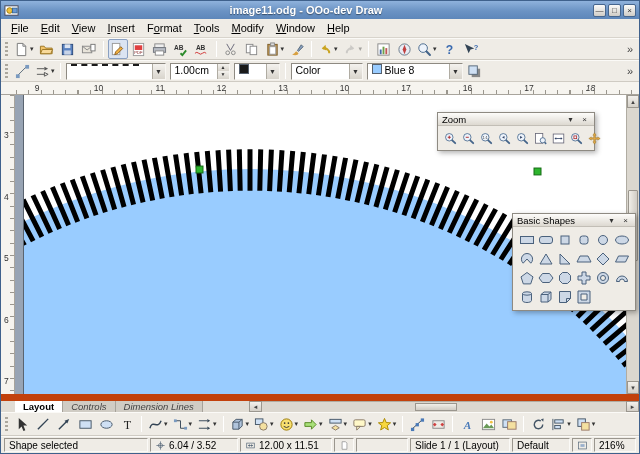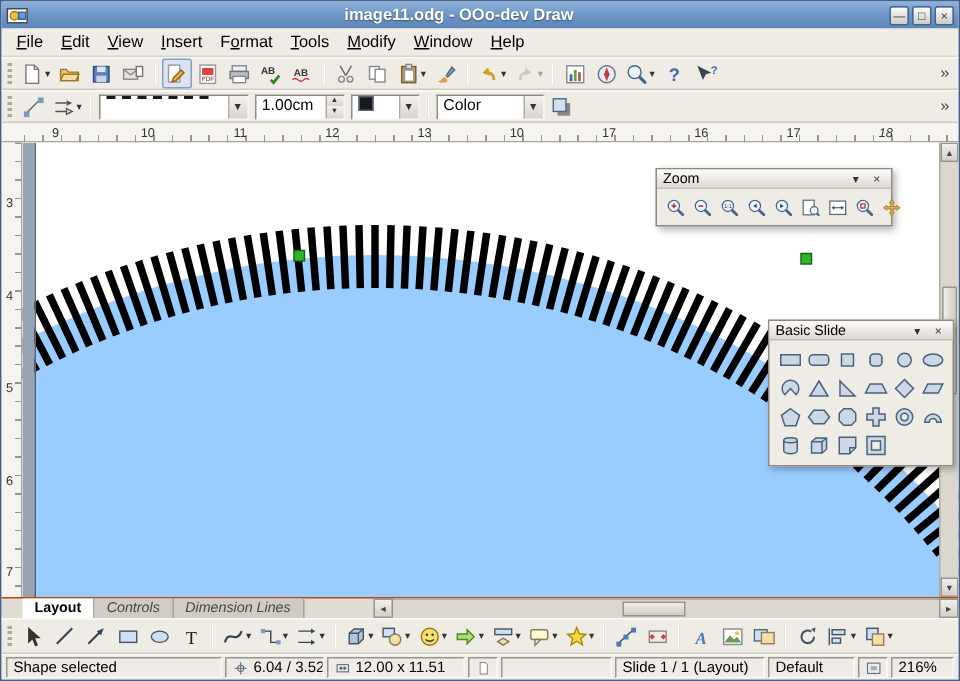--- a/index.html
+++ b/index.html
@@ -56,21 +56,21 @@
   .shapes-palette{left:497px;top:118px;width:124px;}
   .shapes-grid{display:grid;grid-template-columns:repeat(6,18px);padding:4px;gap:1px;justify-content:center;}
   .shape-cell{width:18px;height:18px;display:flex;align-items:center;justify-content:center;border:1px solid transparent;}
   .shape-cell .ic{width:16px;height:16px;}
   
   .vscroll{position:absolute;right:0;top:0;bottom:0;width:13px;background:#dbd7cf;border-left:1px solid #b0aca2;display:flex;flex-direction:column;z-index:1;}
   .scroll-btn{flex:0 0 13px;font-size:7px;display:flex;align-items:center;justify-content:center;background:linear-gradient(#f2f0ec,#d4d0c8);border:1px solid #9a968e;color:#444;}
   .vscroll-track{flex:1;position:relative;}
   .vscroll-thumb{position:absolute;left:1px;right:1px;height:26%;background:linear-gradient(90deg,#f0eee8,#d0ccc4);border:1px solid #9a968e;border-radius:1px;}
   
-  .tabrow{flex:0 0 14px;display:flex;align-items:stretch;background:#e0dcd4;border-top:1px solid #c2410c;padding-left:14px;font-size:9.5px;}
+  .tabrow{flex:0 0 14px;display:flex;align-items:stretch;background:#e0dcd4;border-top:7px solid #c2410c;padding-left:14px;font-size:9.5px;}
   .tab{padding:0 8px;display:flex;align-items:center;border-right:1px solid #a6a29a;background:#d0ccc4;color:#444;white-space:nowrap;}
   .tab.active{background:#fff;font-weight:bold;color:#000;}
   .tab.inactive{font-style:italic;}
   .hscroll{margin-left:auto;width:390px;display:flex;}
   .hscroll .scroll-btn{flex:0 0 13px;}
   .hscroll-track{flex:1;position:relative;background:#dbd7cf;border-top:1px solid #b0aca2;}
   .hscroll-thumb{position:absolute;top:1px;bottom:1px;width:42px;background:linear-gradient(#f0eee8,#d0ccc4);border:1px solid #9a968e;}
   
   .statusbar{flex:0 0 17px;display:flex;align-items:stretch;gap:2px;padding:1px 3px;font-size:10px;background:#efece6;border-top:1px solid #fbfaf7;}
   .sb-seg{border:1px solid;border-color:#9a968e #fbfaf7 #fbfaf7 #9a968e;display:flex;align-items:center;padding:0 4px;gap:3px;white-space:nowrap;overflow:hidden;}
@@ -286,20 +286,25 @@
     </div>
     <div class="combo" style="width:46px">
       <span class="swatch" style="background:#1a1a1a"></span>
       <span class="combo-arrow">▼</span>
     </div>
     <div class="tb-sep"></div>
     <div class="combo" style="width:72px">
       <span>Color</span>
       <span class="combo-arrow">▼</span>
     </div>
+    <div class="combo" style="width:96px">
+      <span class="swatch" style="background:#99CCFF"></span>
+      <span>Blue 8</span>
+      <span class="combo-arrow">▼</span>
+    </div>
     <div class="tb-btn">
         <svg class="ic" viewBox="0 0 16 16">
           <rect x="5" y="5" width="9" height="9" fill="#888"></rect>
           <rect x="2" y="2" width="9" height="9" fill="#cfe0f4" stroke="#556677"></rect>
         </svg>
       </div>
     <div class="tb-spacer"></div>
     <span class="tb-overflow">»</span>
   </div>
 
@@ -404,21 +409,21 @@
             <div class="tb-btn">
               <svg class="ic" viewBox="0 0 16 16">
                 <path d="M8 1l2 3H9v3h3V6l3 2-3 2v-1H9v3h1l-2 3-2-3h1v-3H4v1L1 8l3-2v1h3V4H6z" fill="#e0a848" stroke="#8a6410" stroke-width=".5"></path>
               </svg>
             </div>
           </div>
       </div>
 
       <div class="palette shapes-palette">
         <div class="palette-title">
-          <span class="pt-label">Basic Slide</span>
+          <span class="pt-label">Basic Shapes</span>
           <span class="pt-btn">▾</span>
           <span class="pt-btn">×</span>
         </div>
         <div class="shapes-grid" id="shapes-grid">
             <div class="shape-cell">
               <svg class="ic" viewBox="0 0 16 16" fill="#cdd8e6" stroke="#4a617c" stroke-width="1">
                 <rect x="1.5" y="4.5" width="13" height="7"></rect>
               </svg>
             </div>
             <div class="shape-cell">
@@ -719,21 +724,21 @@
           </svg>
           <span class="dd">▾</span>
         </div>
       </div>
   </div>
 
   <div class="statusbar">
     <div class="sb-seg" style="width:144px">
         <span>Shape selected</span>
       </div>
-    <div class="sb-seg" style="width:66px">
+    <div class="sb-seg" style="width:88px">
         <span class="icw">
           <svg class="ic" viewBox="0 0 16 16">
             <path d="M8 2v12M2 8h12" stroke="#556677"></path>
             <circle cx="8" cy="8" r="3" fill="none" stroke="#556677"></circle>
           </svg>
         </span>
         <span>6.04 / 3.52</span>
       </div>
     <div class="sb-seg" style="width:92px">
         <span class="icw">

